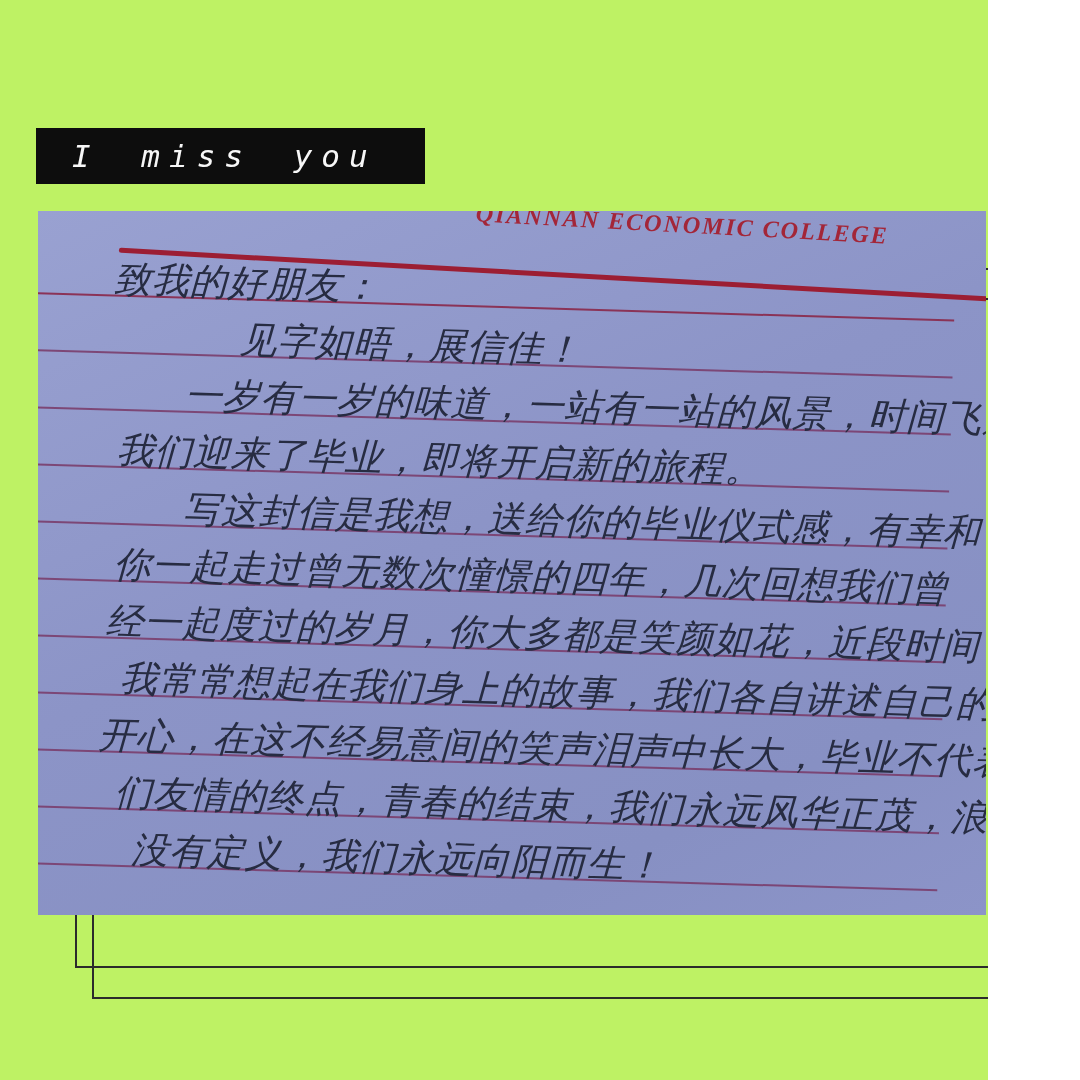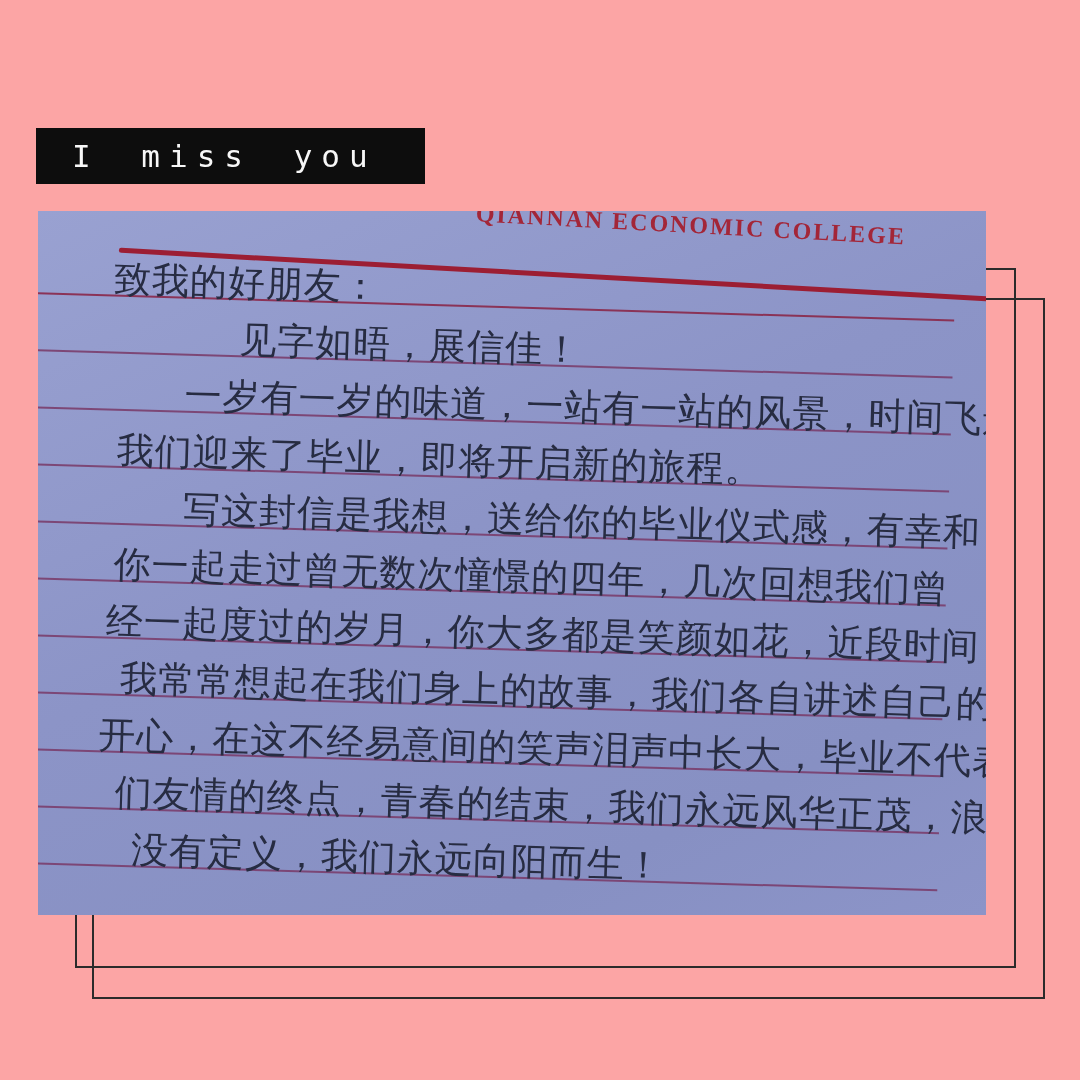--- a/index.html
+++ b/index.html
@@ -3,24 +3,25 @@
 <meta charset="utf-8">
 <style>
   html, body {
     margin: 0;
     padding: 0;
     background: #ffffff;
     font-family: "Liberation Sans", sans-serif;
   }
   .canvas {
     position: relative;
-    width: 1080px;
+    width: 988px;
     height: 1080px;
-    background: #fca5a5;
+    background: #bef264;
     overflow: hidden;
+    font-style: italic;
   }
 
   
   .caption {
     position: absolute;
     left: 36px;
     top: 128px;
     width: 389px;
     height: 56px;
     background: #0d0d0d;

